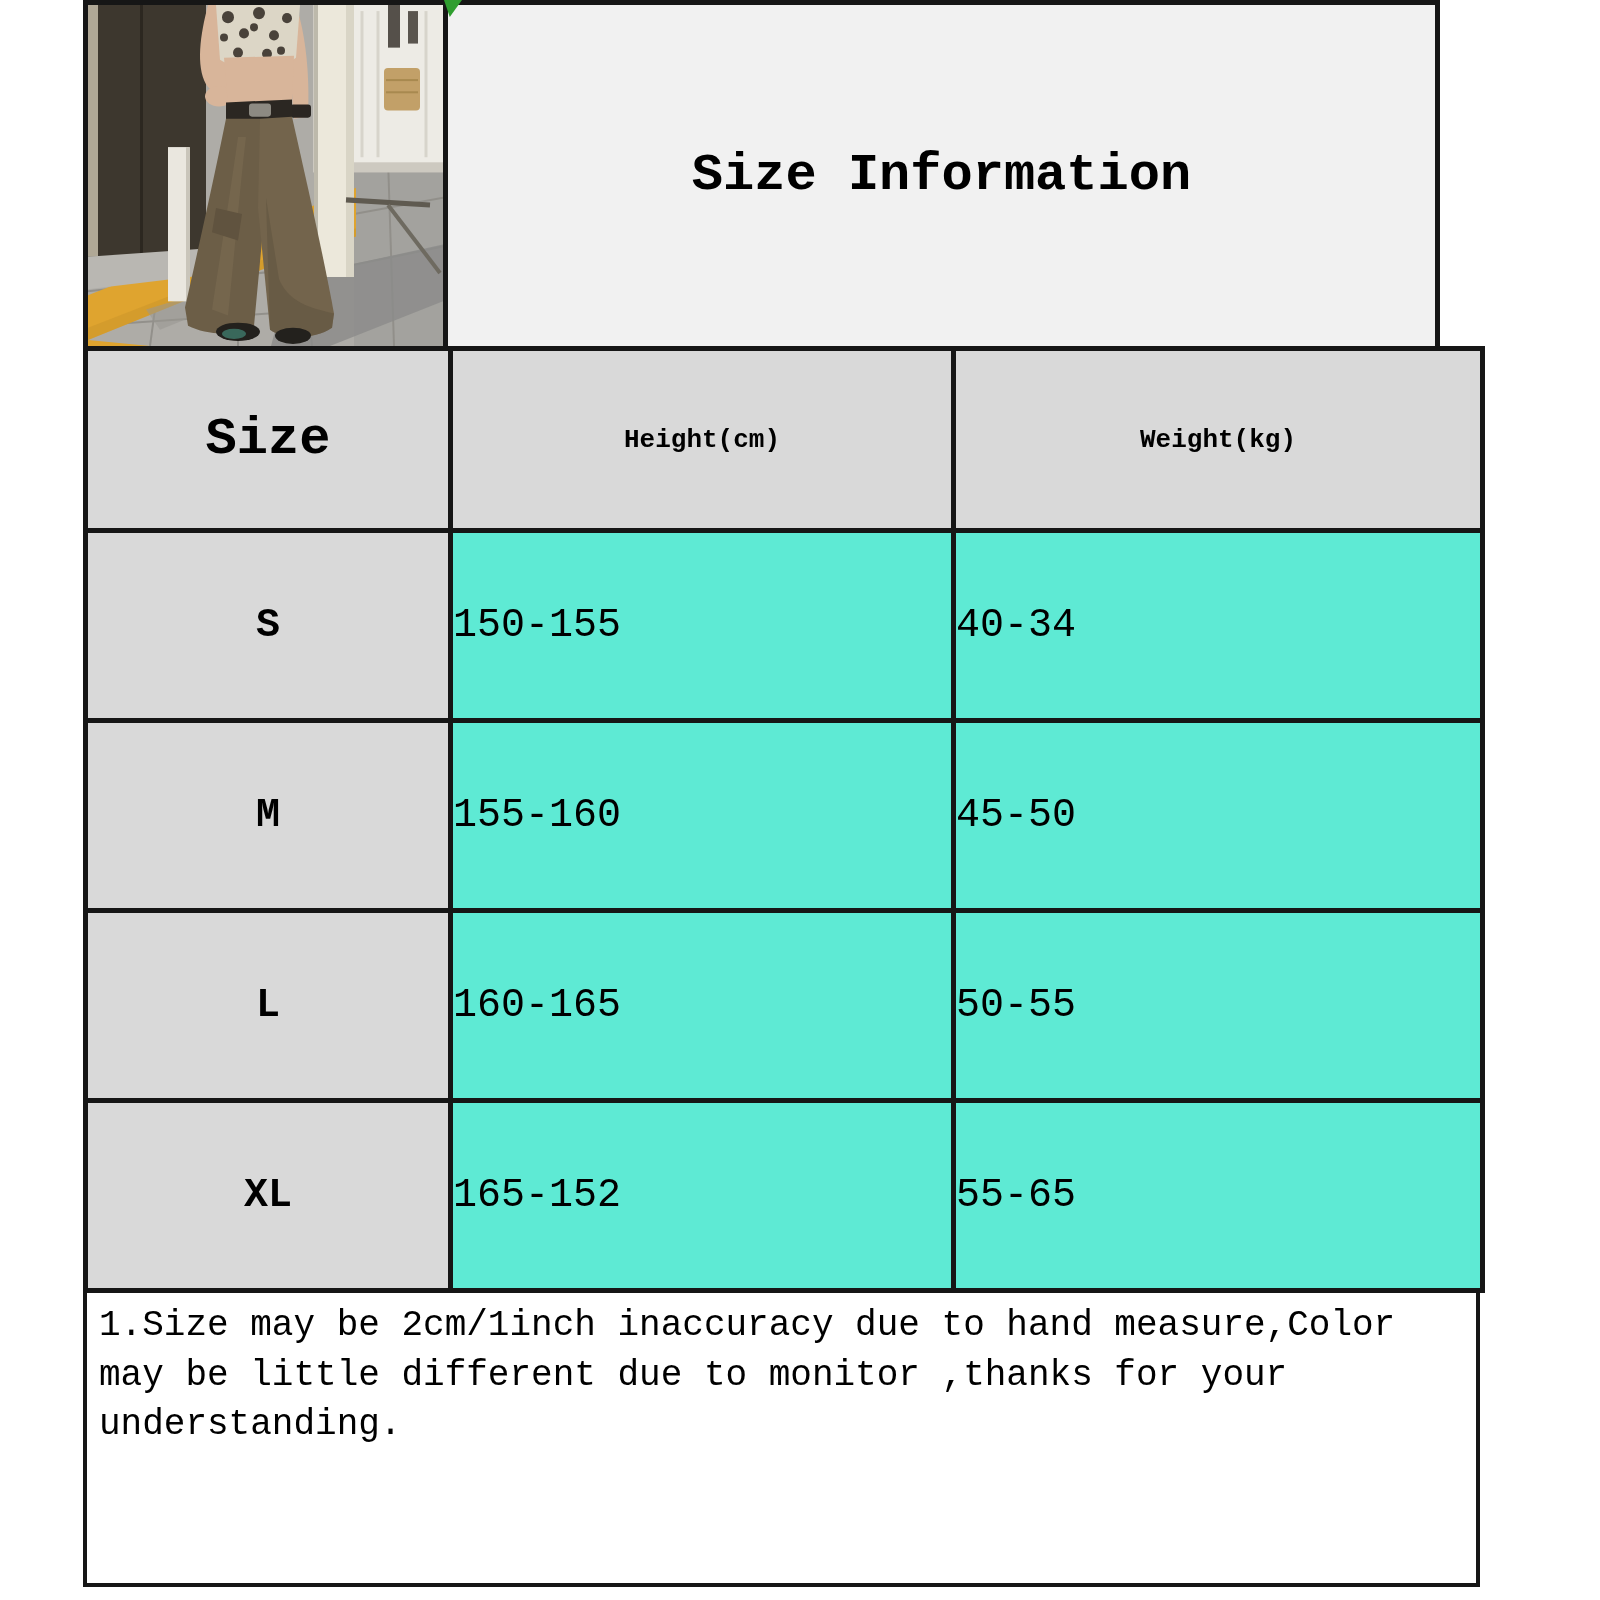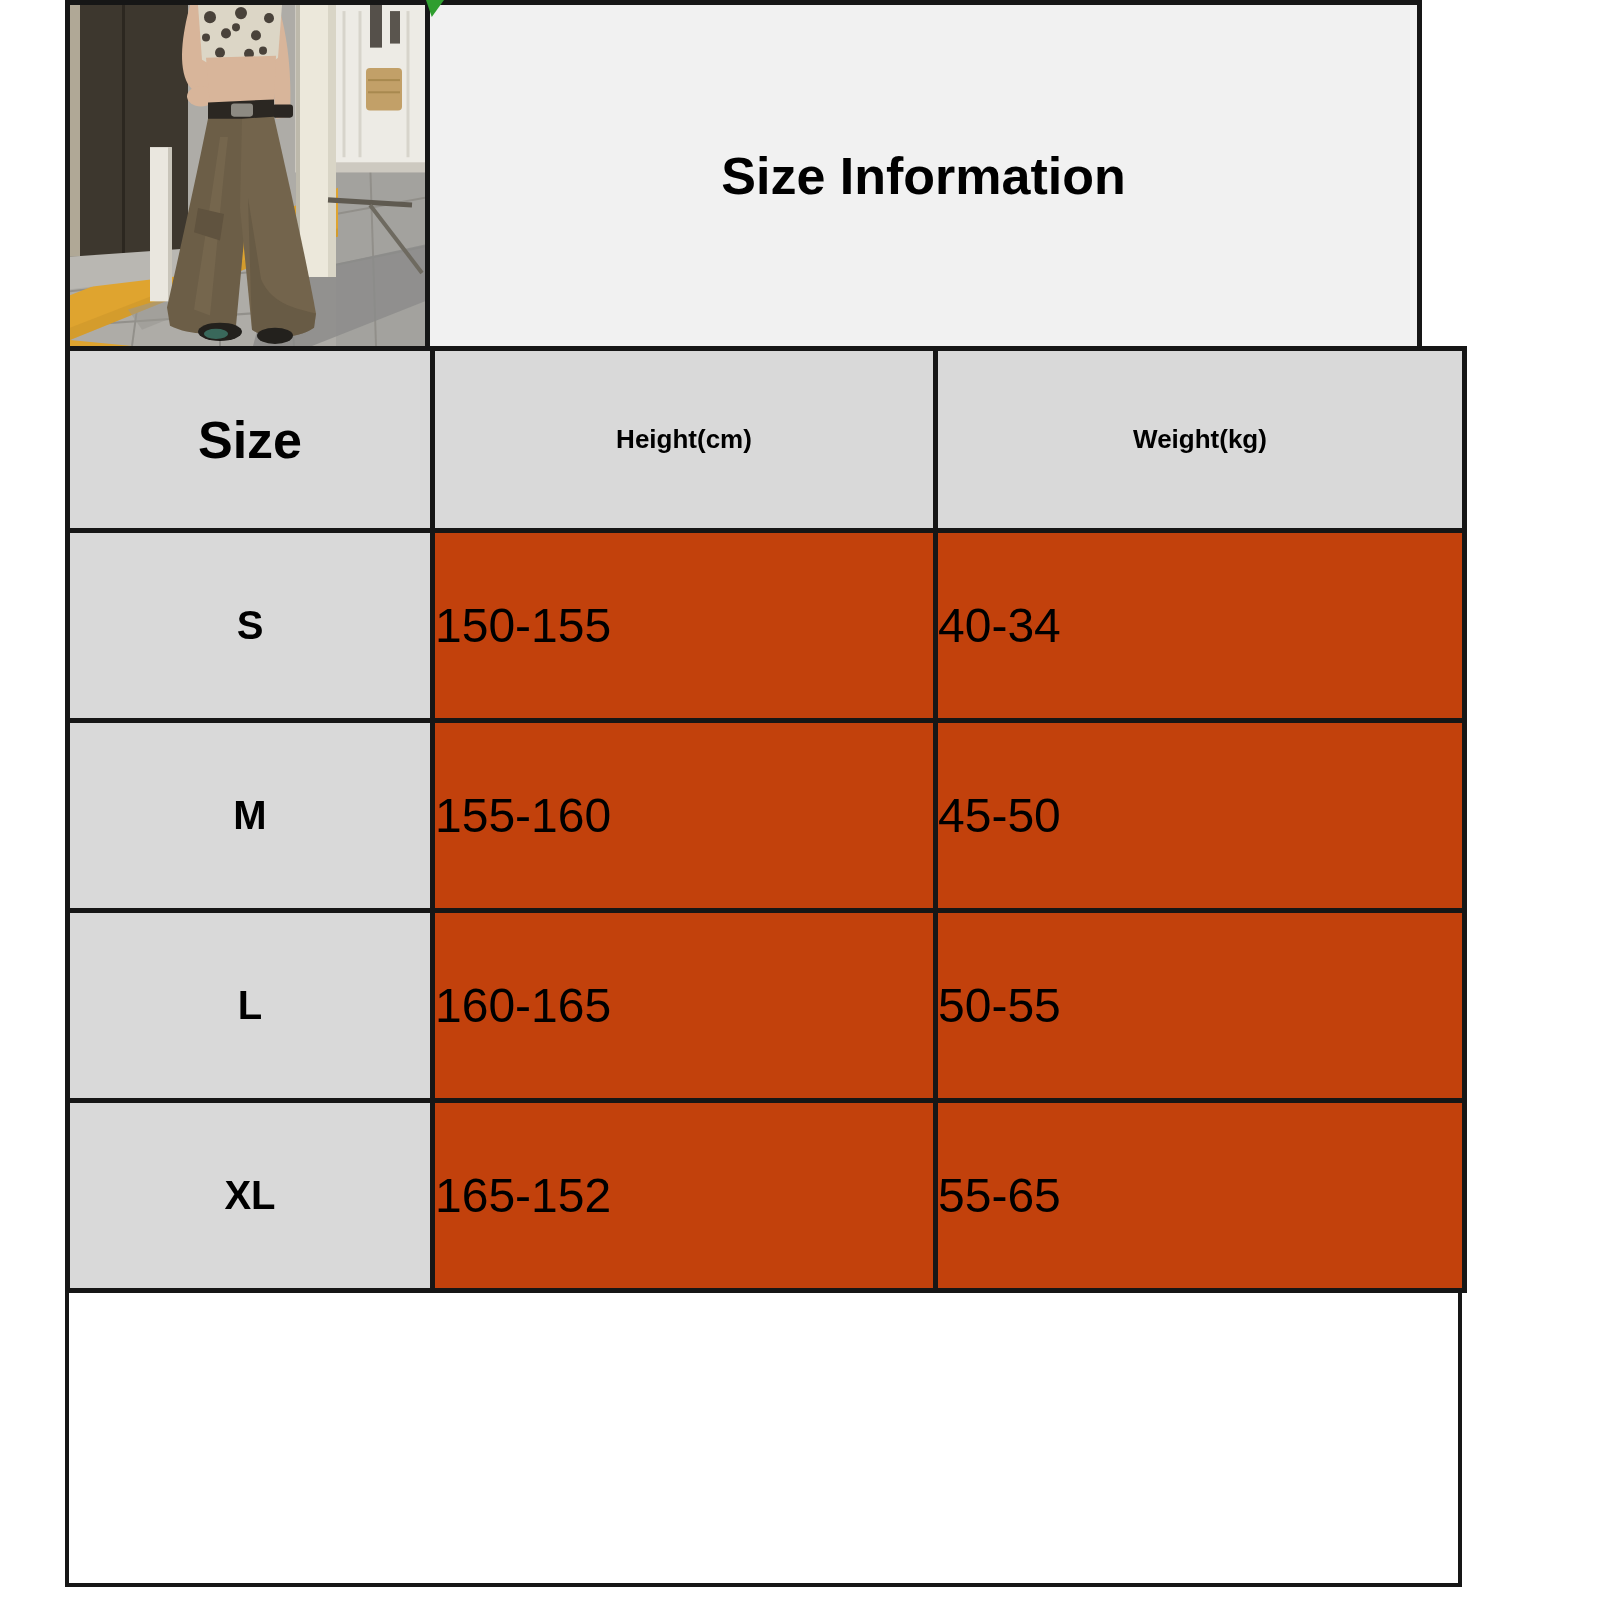--- a/index.html
+++ b/index.html
@@ -6,23 +6,24 @@
     margin: 0;
     padding: 0;
     background: #ffffff;
     font-family: "Liberation Sans", sans-serif;
     color: #000;
   }
   body { width: 1600px; height: 1600px; overflow: hidden; }
 
   .sheet {
     position: relative;
-    margin-left: 65px;
+    margin-left: 83px;
     margin-top: 0;
     width: 1357px;
+    font-family: Liberation Mono, monospace;
   }
 
   
   .top-band { display: flex; height: 346px; }
 
   .photo-box {
     width: 365px;
     box-sizing: border-box;
     border: 5px solid #161616;
     border-bottom: none;
@@ -77,22 +78,22 @@
     font-weight: bold;
   }
   .size-table thead th.size-col-head { font-size: 52px; }
   .size-table tbody th {
     background: #d9d9d9;
     font-size: 40px;
     font-weight: bold;
     height: 185px;
   }
   .size-table tbody td {
-    background: #c2410c;
-    font-size: 48px;
+    background: #5eead4;
+    font-size: 40px;
     font-weight: normal;
   }
 
   
   .attention-box {
     box-sizing: border-box;
     width: 1397px;
     height: 294px;
     border: 4px solid #161616;
     border-top: none;
@@ -243,15 +244,16 @@
       </tr>
       <tr>
         <th>XL</th>
         <td>165-152</td>
         <td>55-65</td>
       </tr>
     </tbody>
   </table>
 
   <div class="attention-box">
+    <p>1.Size may be 2cm/1inch inaccuracy due to hand measure,Color may be little different due to monitor ,thanks for your understanding.</p>
   </div>
 
 </div>
 
 </body></html>

